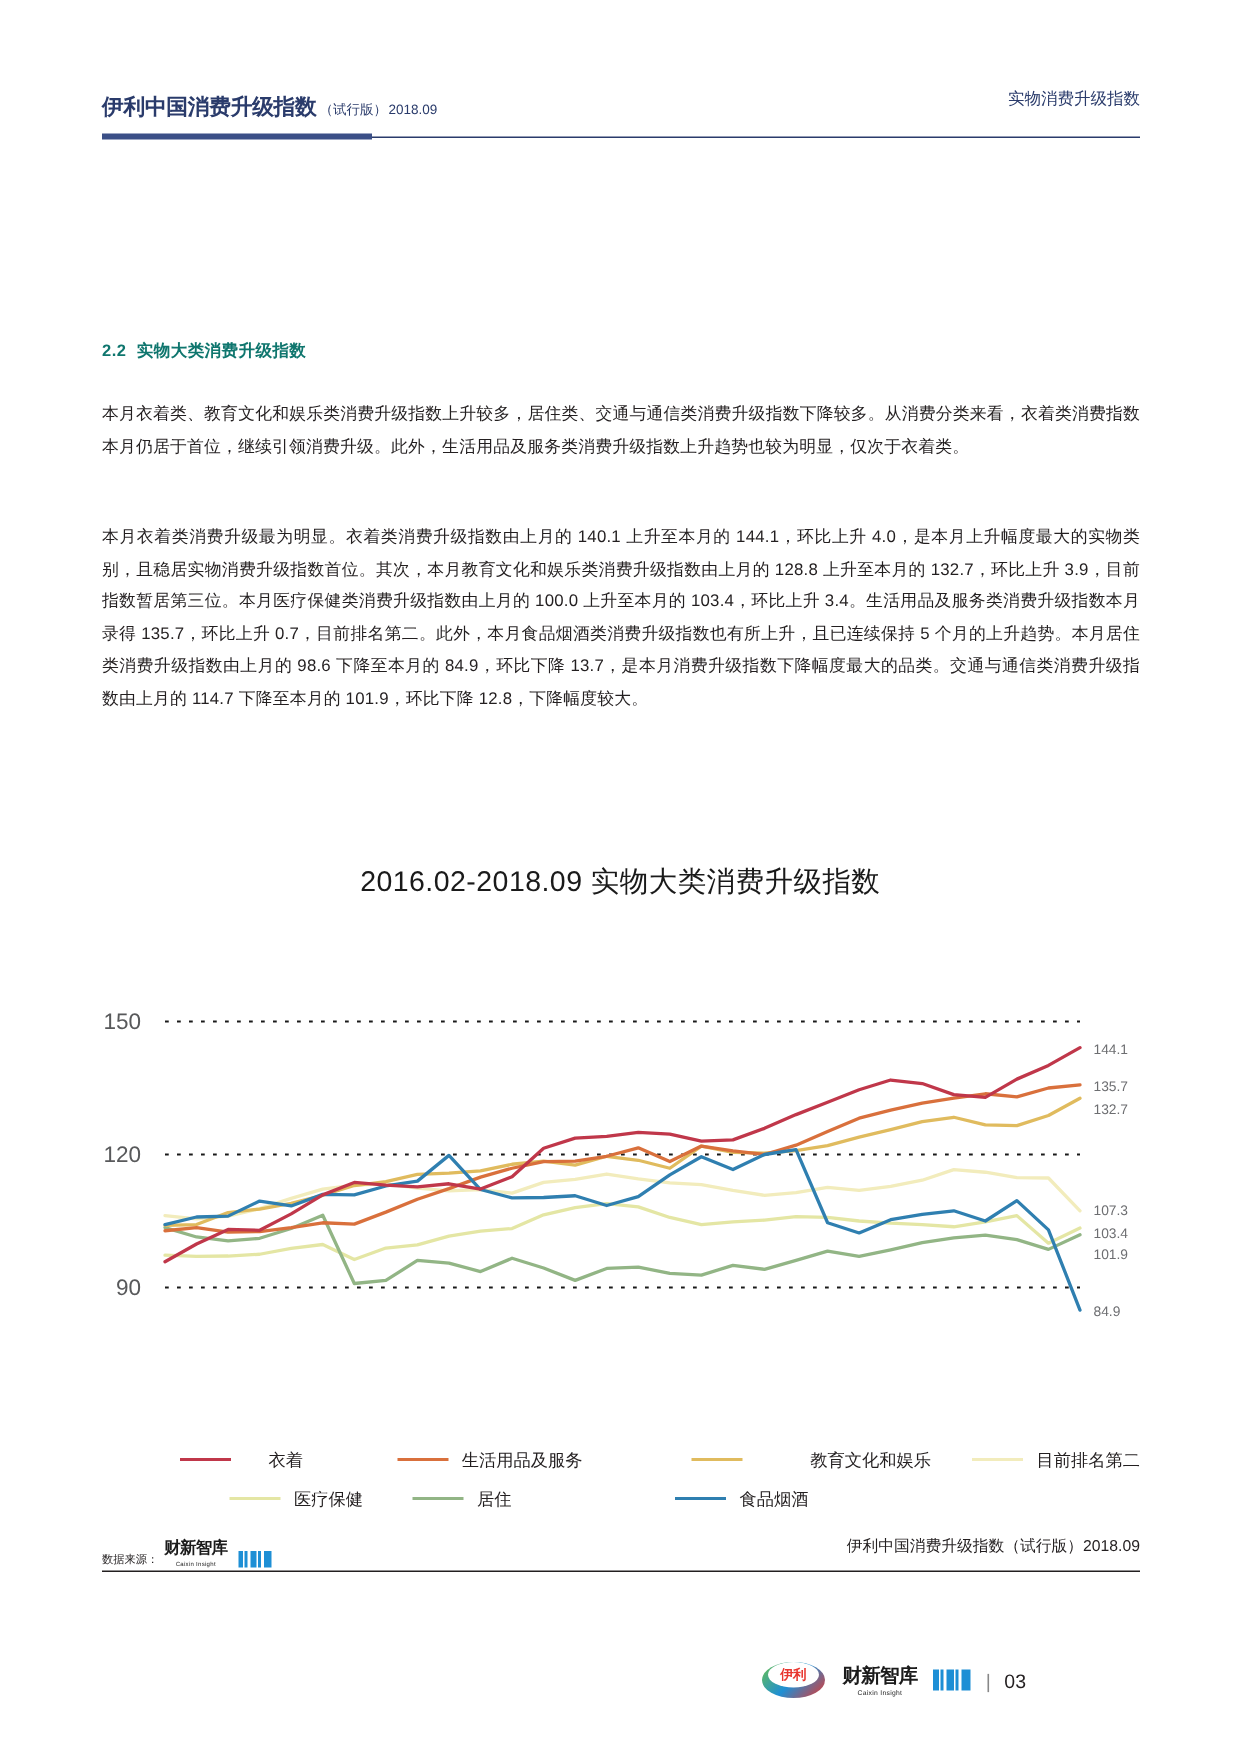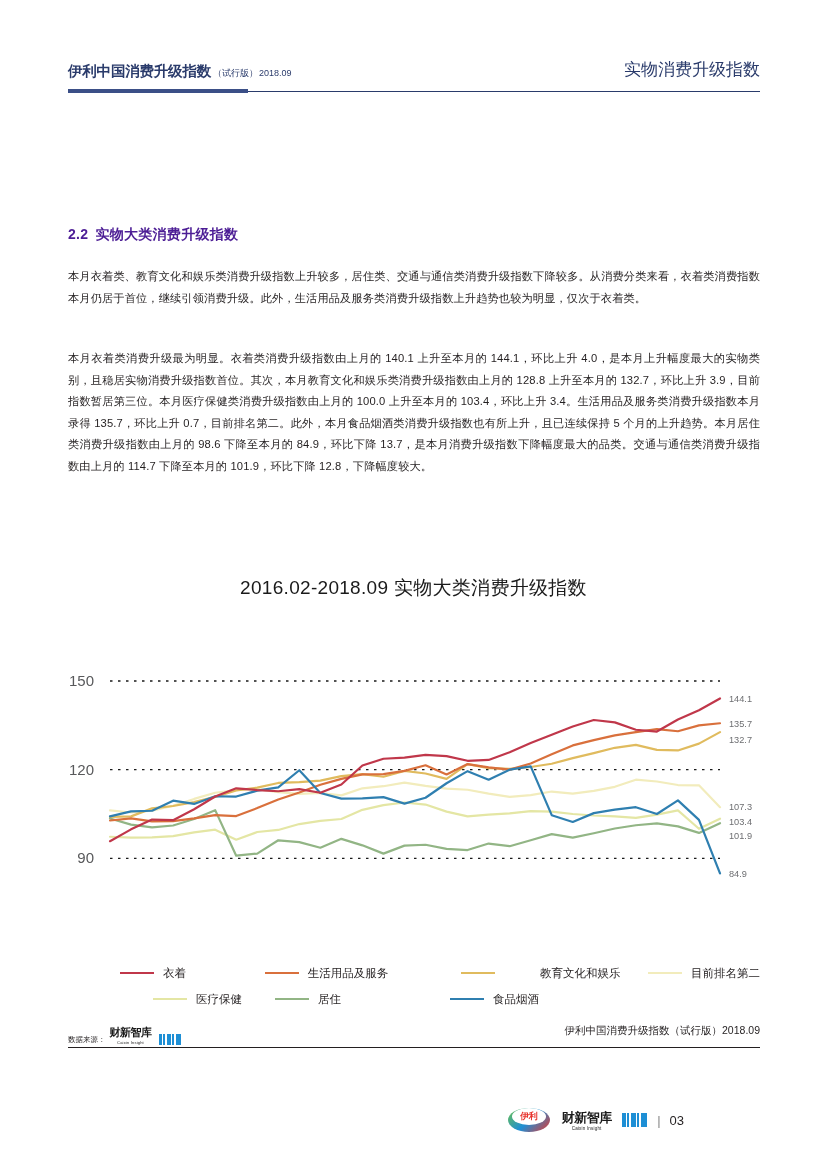--- a/index.html
+++ b/index.html
@@ -50,21 +50,21 @@
   }
   .header-date {
     font-size: 9px;
     color: #2a3b6b;
     margin-left: 1px;
   }
   .header-right {
     position: absolute;
     right: 0;
     top: 0;
-    font-size: 17px;
+    font-size: 11px;
     color: #2a3b6b;
     white-space: nowrap;
   }
   .header-rule {
     position: absolute;
     left: 0;
     top: 33px;
     width: 692px;
     height: 1px;
     background: #2a3b6b;
@@ -76,23 +76,23 @@
     width: 180px;
     height: 3.5px;
     background: #3b4f87;
   }
 
   
   .section-title {
     position: absolute;
     left: 68px;
     top: 226px;
-    font-size: 14px;
+    font-size: 11px;
     font-weight: bold;
-    color: #4c1d95;
+    color: #0f766e;
     letter-spacing: 0.3px;
   }
   .section-title .num { margin-right: 7px; }
 
   .body-text {
     position: absolute;
     left: 68px;
     width: 692px;
     font-size: 11.2px;
     line-height: 21.5px;
@@ -384,21 +384,21 @@
           <text x="729" y="132.63333333333333" class="end-label">132.7</text>
           <text x="729" y="199.72444444444446" class="end-label">107.3</text>
           <text x="729" y="215.09333333333336" class="end-label">103.4</text>
           <text x="729" y="229.28" class="end-label">101.9</text>
           <text x="729" y="267.40666666666664" class="end-label">84.9</text>
         </svg>
     </div>
 
     <div class="legend">
       <div class="legend-row" id="legend-row-1">
-          <div class="legend-item" style="width: 155px;">
+          <div class="legend-item" style="width: 155px; gap: 16px;">
             <span class="legend-swatch" style="background: rgb(192, 55, 74);"></span>
             <span class="legend-text">衣着</span>
           </div>
           <div class="legend-item" style="width: 210px;">
             <span class="legend-swatch" style="background: rgb(217, 112, 60);"></span>
             <span class="legend-text">生活用品及服务</span>
           </div>
           <div class="legend-item" style="width: 200px; gap: 36px;">
             <span class="legend-swatch" style="background: rgb(224, 187, 94);"></span>
             <span class="legend-text">教育文化和娱乐</span>

